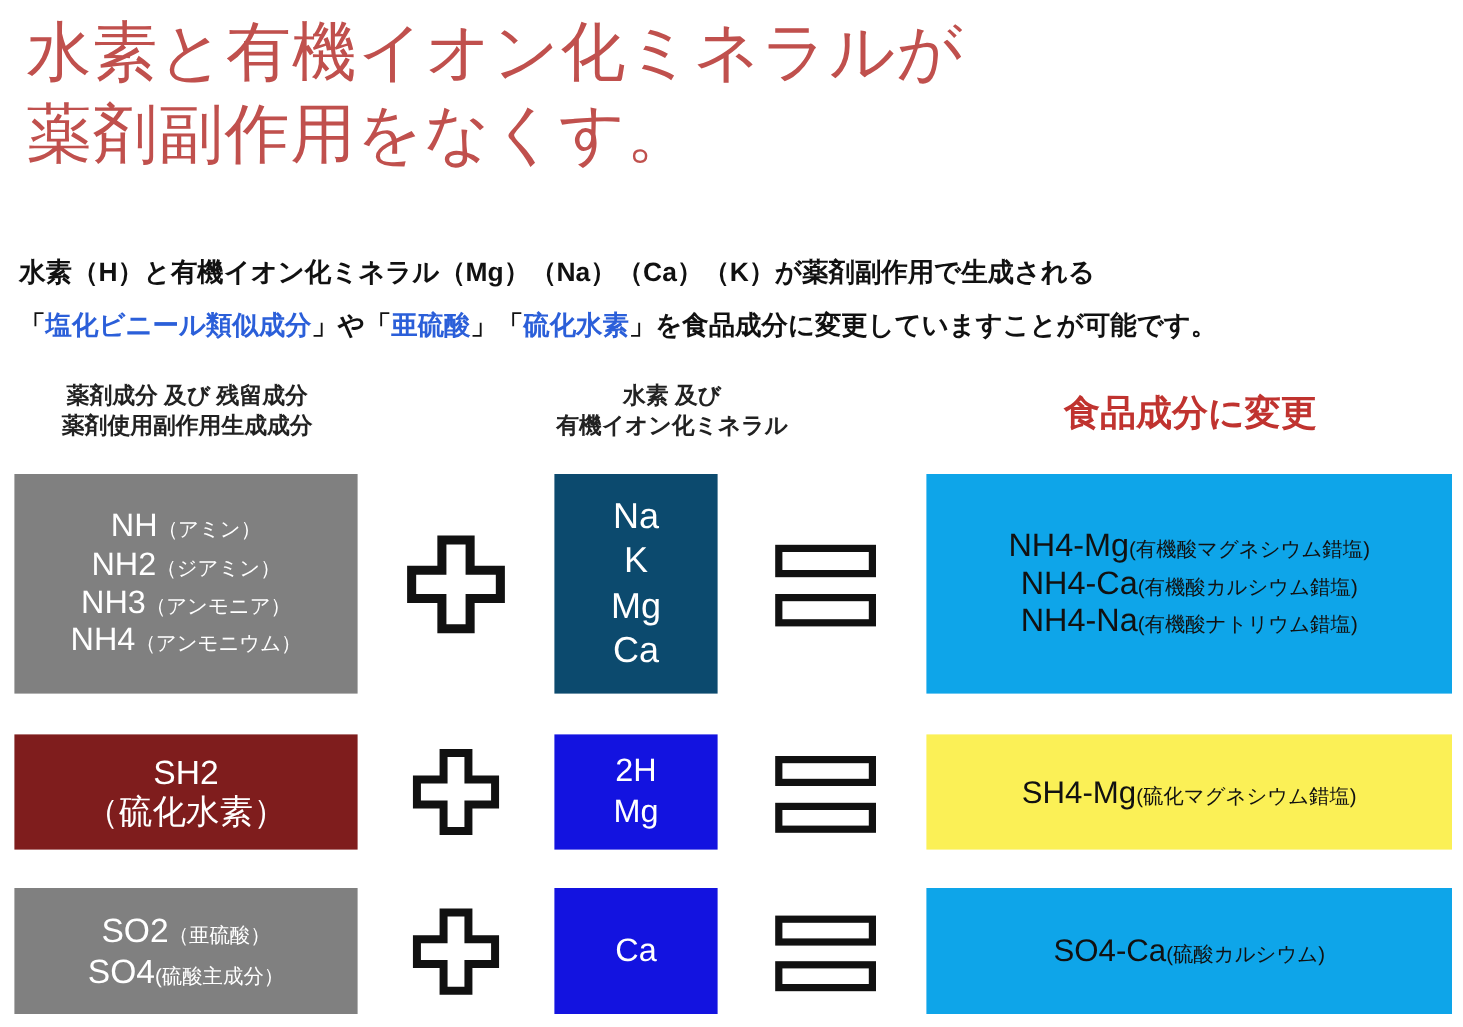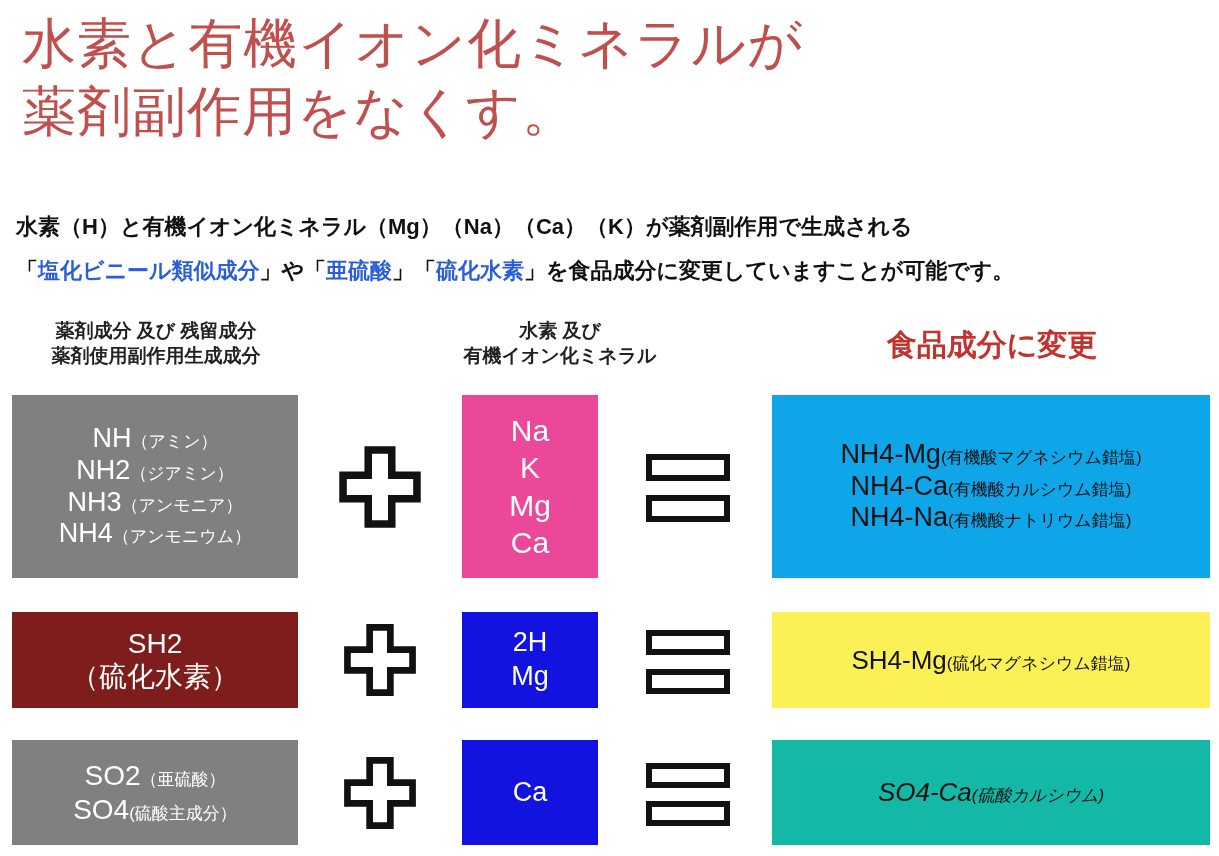--- a/index.html
+++ b/index.html
@@ -186,21 +186,21 @@
       <div class="line"><span>NH</span><span class="sub">（アミン）</span></div>
       <div class="line"><span>NH2</span><span class="sub">（ジアミン）</span></div>
       <div class="line"><span>NH3</span><span class="sub">（アンモニア）</span></div>
       <div class="line"><span>NH4</span><span class="sub">（アンモニウム）</span></div>
     </div>
     <div class="op-plus">
       <svg viewBox="0 0 100 100" preserveAspectRatio="xMidYMid meet">
         <path d="M36 6 H64 V36 H94 V64 H64 V94 H36 V64 H6 V36 H36 Z" fill="#ffffff" stroke="#111111" stroke-width="9" stroke-linejoin="miter"></path>
       </svg>
     </div>
-    <div class="cell box-blue" style="background: #ec4899;">
+    <div class="cell box-blue" style="background: #0c4a6e;">
       <div class="line"><span>Na</span></div>
       <div class="line"><span>K</span></div>
       <div class="line"><span>Mg</span></div>
       <div class="line"><span>Ca</span></div>
     </div>
     <div class="op-equals">
       <div class="bar"></div>
       <div class="bar"></div>
     </div>
     <div class="cell box-yellow" style="background: #0ea5e9;">
@@ -241,16 +241,16 @@
         <path d="M36 6 H64 V36 H94 V64 H64 V94 H36 V64 H6 V36 H36 Z" fill="#ffffff" stroke="#111111" stroke-width="9" stroke-linejoin="miter"></path>
       </svg>
     </div>
     <div class="cell box-blue" style="background: rgb(19, 19, 224);">
       <div class="line"><span>Ca</span></div>
     </div>
     <div class="op-equals">
       <div class="bar"></div>
       <div class="bar"></div>
     </div>
-    <div class="cell box-yellow" style="background: #14b8a6; font-style: italic;">
+    <div class="cell box-yellow" style="background: #0ea5e9;">
       <div class="line"><span>SO4-Ca</span><span class="sub">(硫酸カルシウム)</span></div>
     </div>
   </div>
 
 </body></html>

